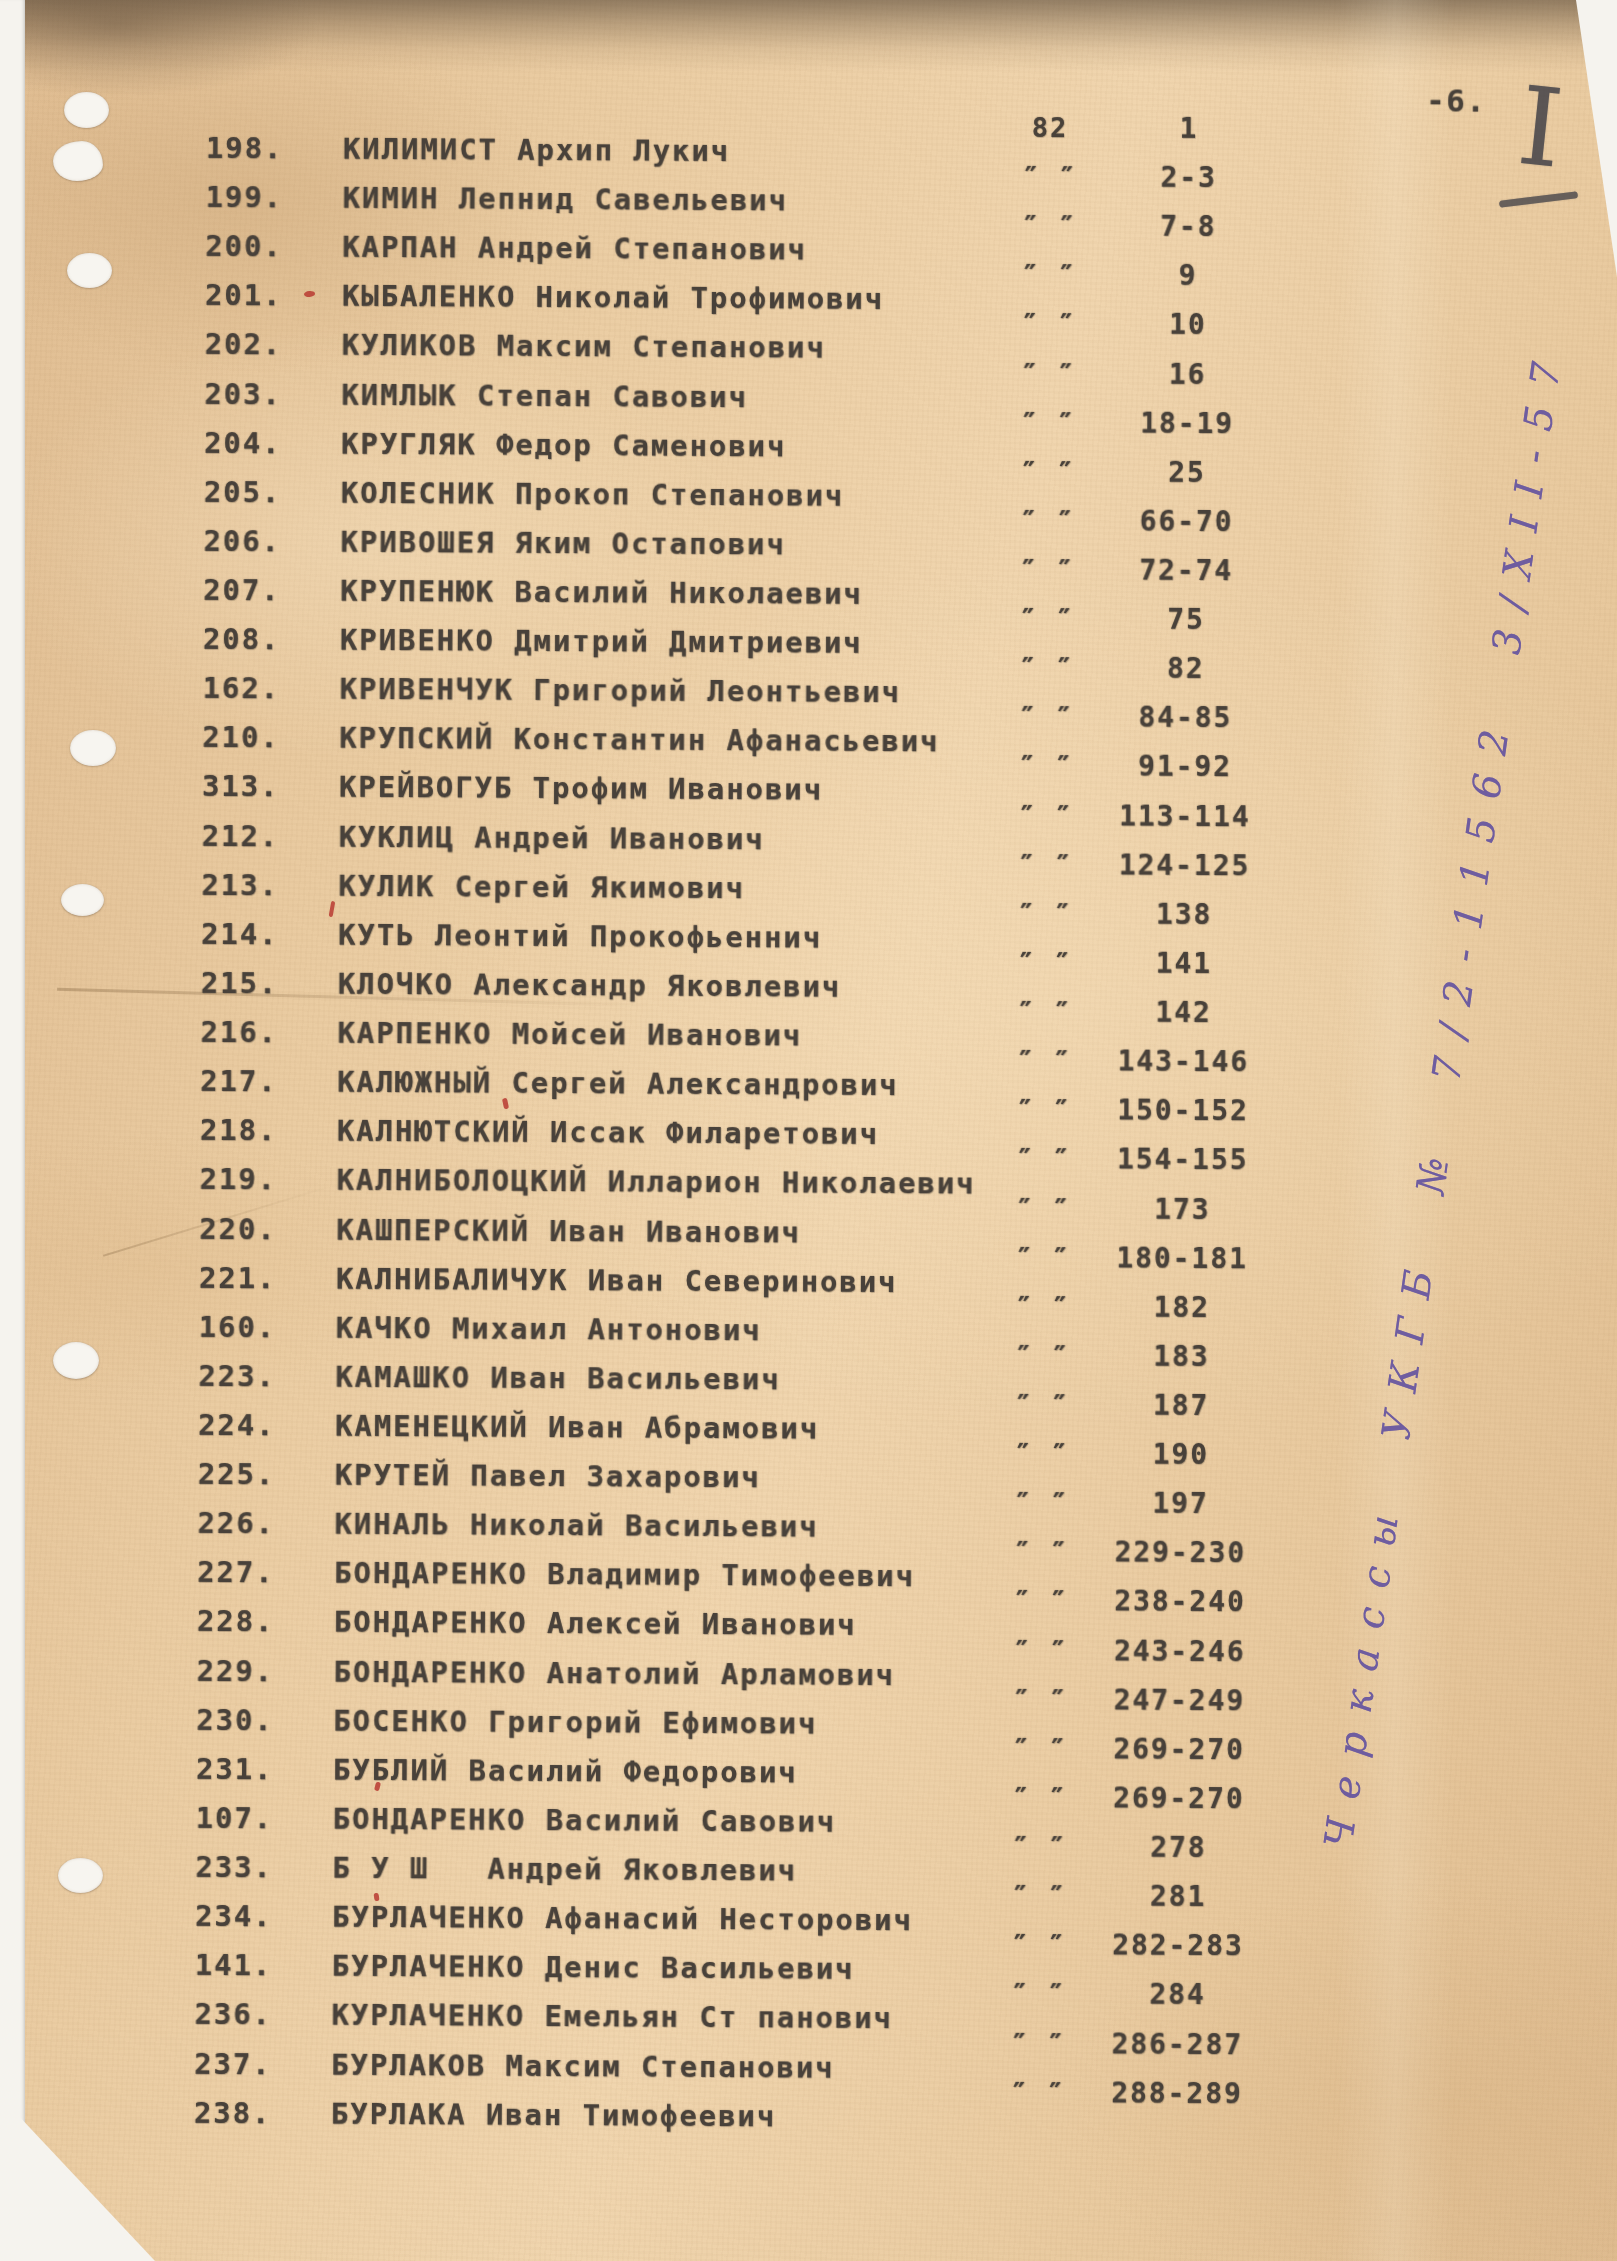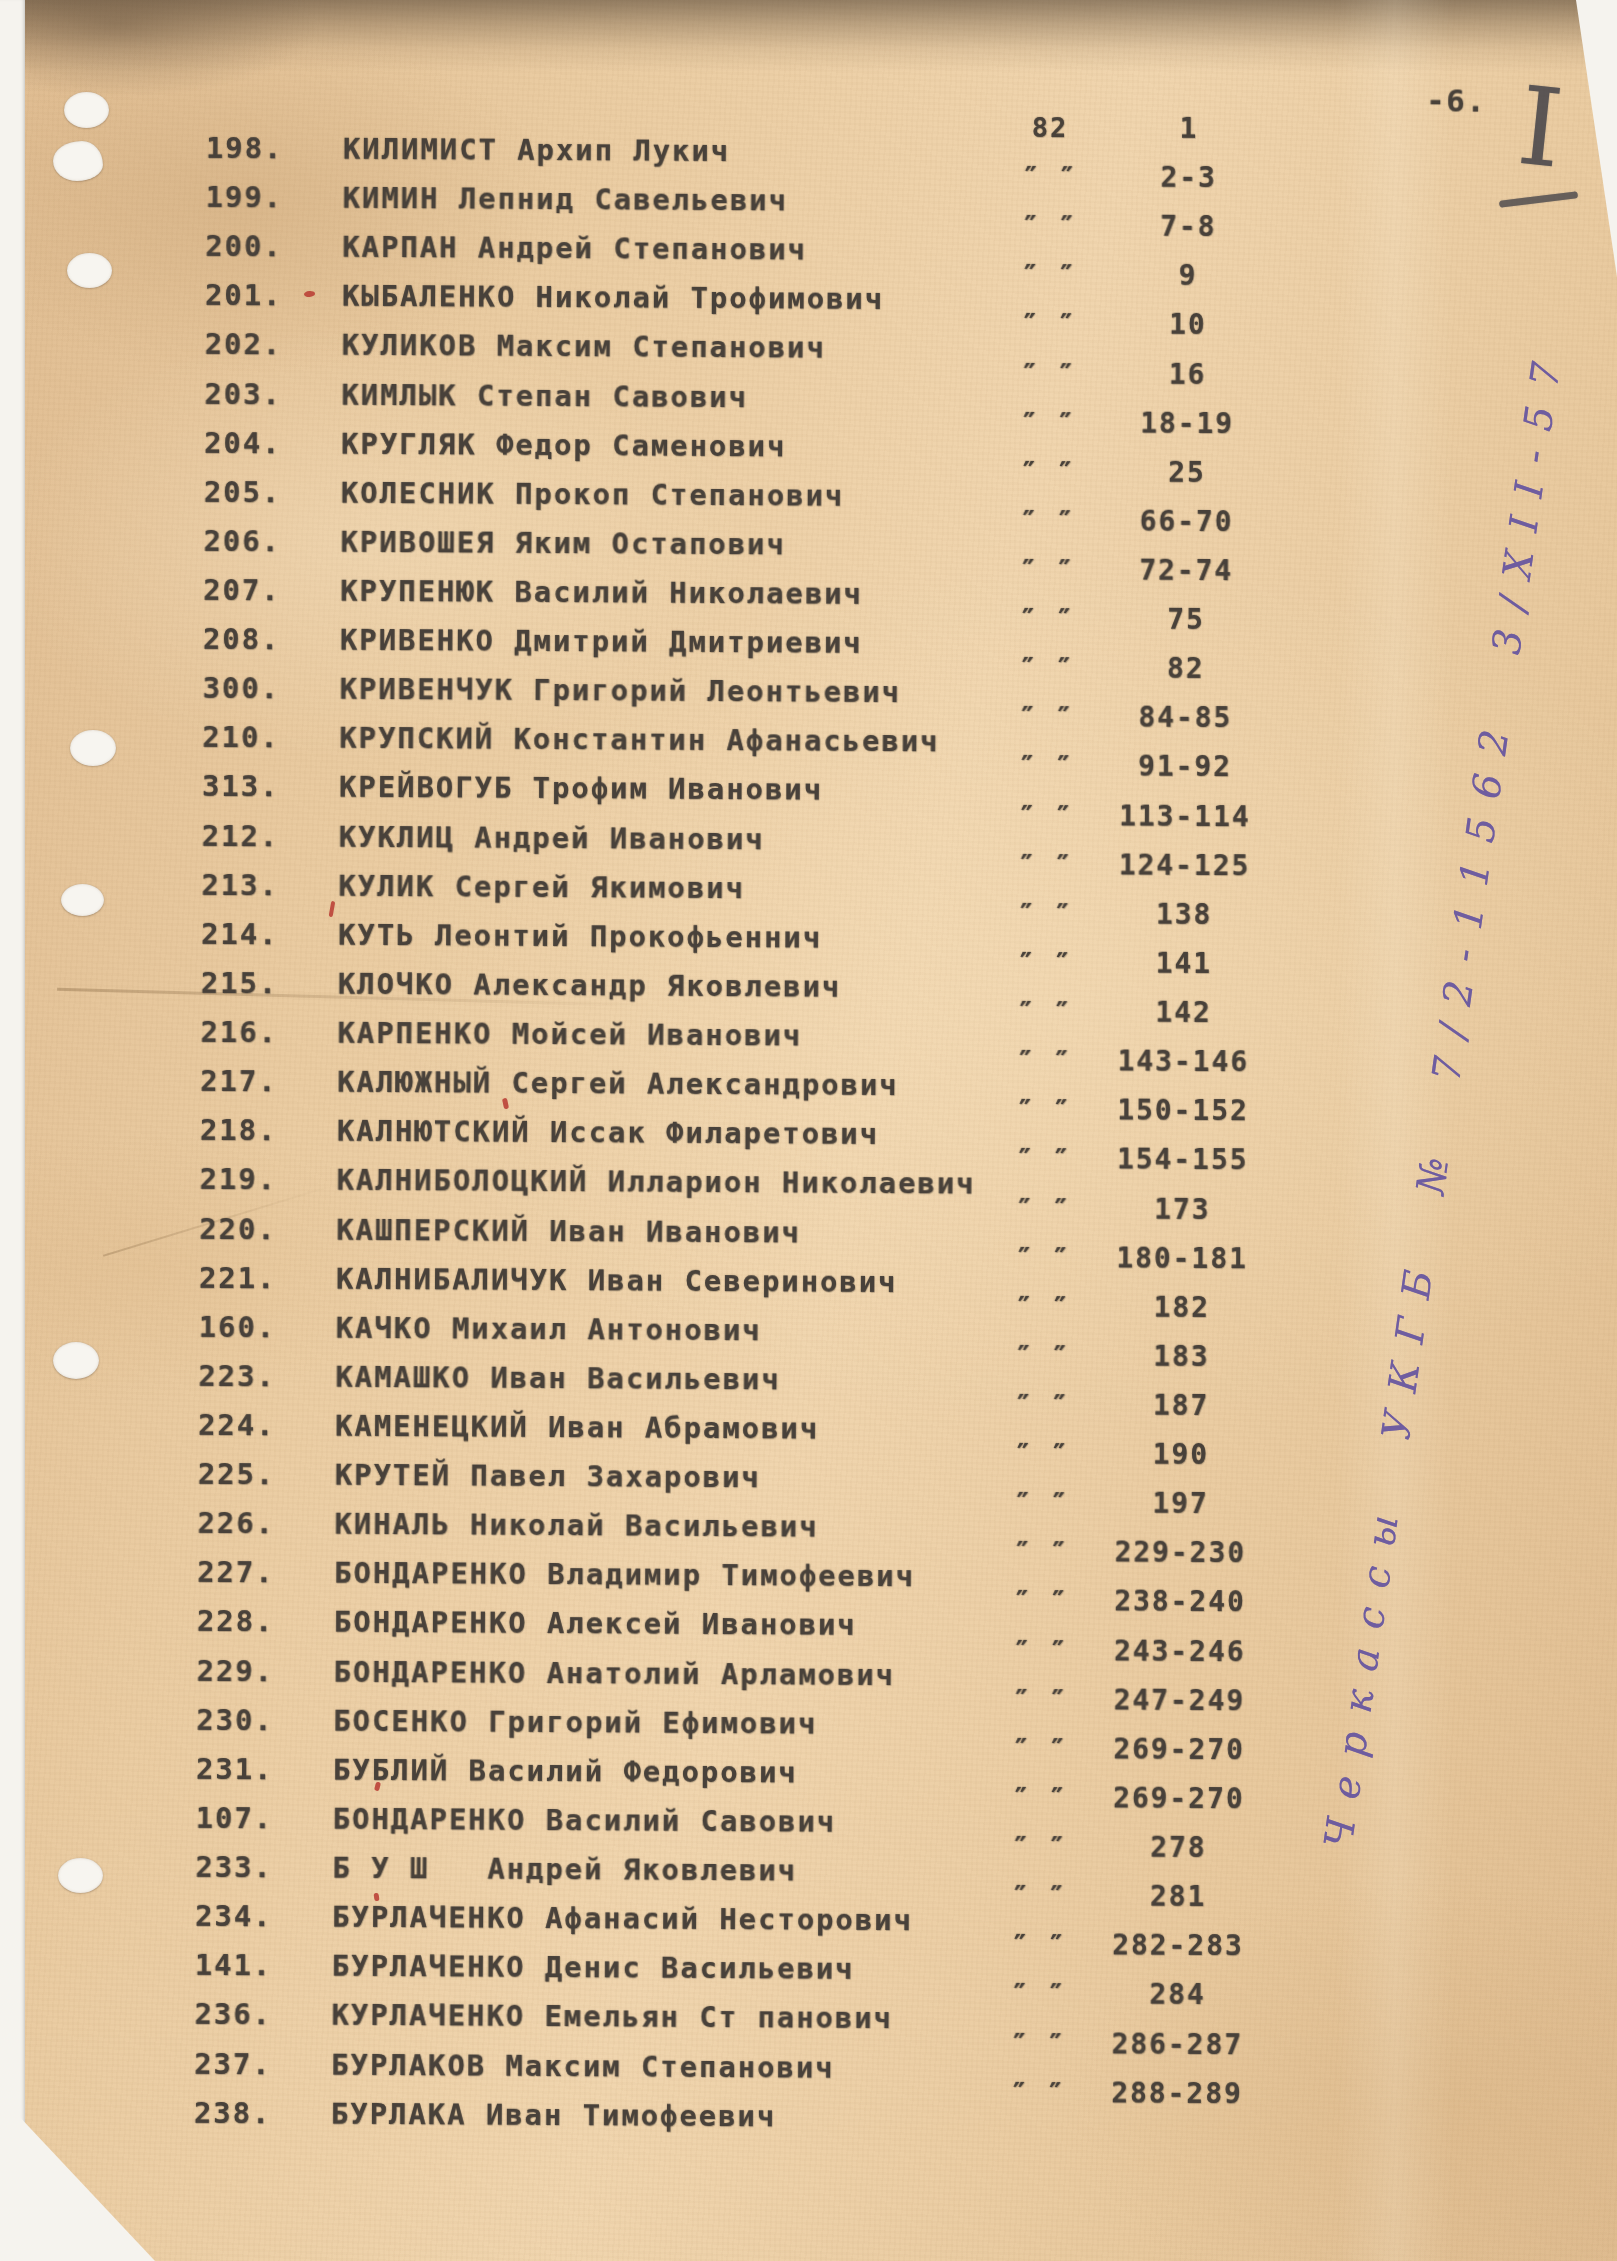--- a/index.html
+++ b/index.html
@@ -189,21 +189,21 @@
     <div class="cell file">″ ″</div>
     <div class="cell pages">72-74</div>
   </div>
           <div class="row" style="top: 620px;">
     <div class="cell num">208.</div>
     <div class="cell name">КРИВЕНКО Дмитрий Дмитриевич</div>
     <div class="cell file">″ ″</div>
     <div class="cell pages">75</div>
   </div>
           <div class="row" style="top: 669px;">
-    <div class="cell num">300.</div>
+    <div class="cell num">162.</div>
     <div class="cell name">КРИВЕНЧУК Григорий Леонтьевич</div>
     <div class="cell file">″ ″</div>
     <div class="cell pages">82</div>
   </div>
           <div class="row" style="top: 718px;">
     <div class="cell num">210.</div>
     <div class="cell name">КРУПСКИЙ Константин Афанасьевич</div>
     <div class="cell file">″ ″</div>
     <div class="cell pages">84-85</div>
   </div>

